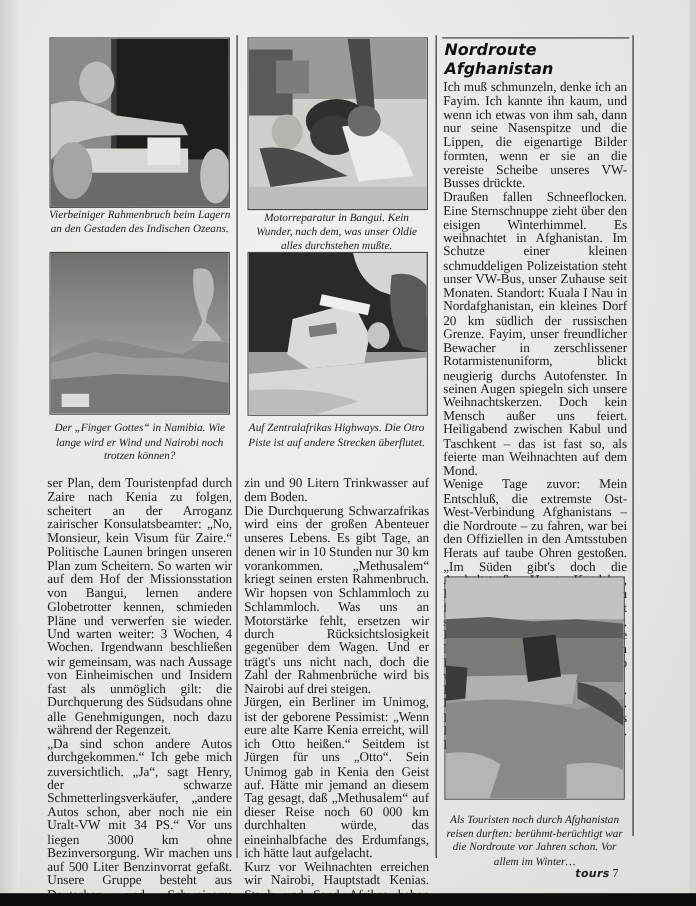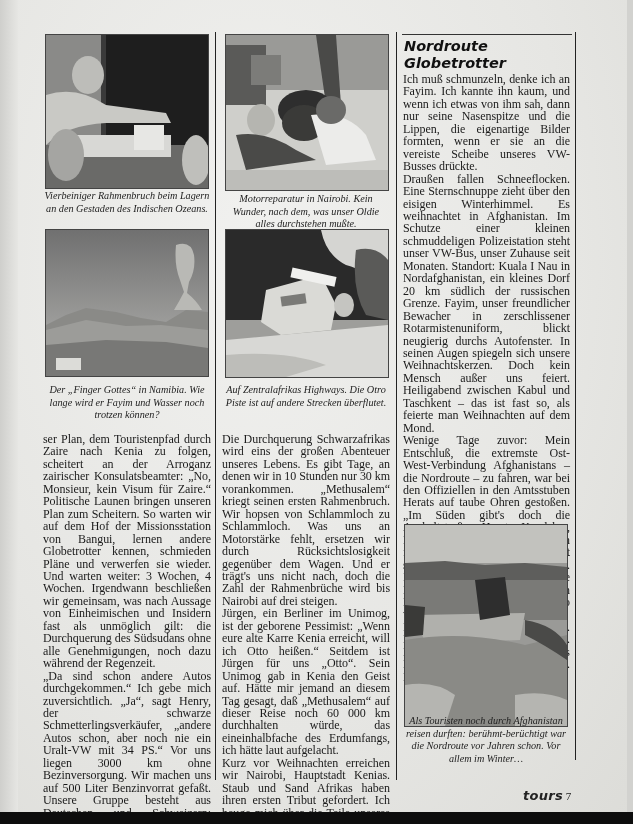--- a/index.html
+++ b/index.html
@@ -33,21 +33,21 @@
   }
   .body-text p { margin:0; text-indent:0; }
   .headline {
     position:absolute; left:404px; top:38px; width:170px;
     font-family:"DejaVu Sans", sans-serif; font-weight:bold; font-style:italic;
     font-size:14.5px; line-height:17px; color:#111;
   }
   .top-rule { position:absolute; left:402px; top:34px; width:170px; height:1px; background:#333; }
   .folio-left { position:absolute; left:42px; top:789px; font-size:11px; color:#222;margin-top:26px; }
   .folio-right { position:absolute; left:523px; top:788px; font-size:11px; color:#222; }
-  .folio-right .brand { font-family:"DejaVu Sans", sans-serif; font-weight:bold; font-style:italic; font-size:13px; letter-spacing:0.3px; }
+  .folio-right .brand { font-family:"DejaVu Sans", sans-serif; font-weight:bold; font-style:italic; font-size:10px; letter-spacing:0.3px; }
 </style>
 </head>
 <body>
 
 <div class="page-bg"></div>
 <div class="left-edge"></div>
 <div class="right-edge"></div>
 
 <div class="col-rule" style="left:215px; top:32px; height:748px;"></div>
 <div class="col-rule" style="left:396px; top:32px; height:748px;"></div>
@@ -78,39 +78,39 @@
     <path d="M90 0 L110 0 L115 70 L100 70 Z" fill="#4a4a48"></path>
     <ellipse cx="80" cy="75" rx="28" ry="20" fill="#2e2e2e"></ellipse>
     <ellipse cx="78" cy="88" rx="22" ry="18" fill="#3a3a38"></ellipse>
     <ellipse cx="35" cy="85" rx="14" ry="16" fill="#b5b5b0"></ellipse>
     <path d="M10 100 Q40 95 70 115 L90 125 L20 135 Z" fill="#4a4a48"></path>
     <path d="M85 80 Q120 75 140 100 L150 125 L100 130 Z" fill="#ececea"></path>
     <ellipse cx="105" cy="75" rx="15" ry="14" fill="#6a6a68"></ellipse>
     <rect x="0" y="135" width="162" height="20" fill="#bdbdb9"></rect>
   </svg>
 </div>
-<div class="caption" style="left:223px; top:193px; width:166px;">Motorreparatur in Nairobi. Kein Wunder, nach dem, was unser Oldie alles durchstehen mußte.</div>
+<div class="caption" style="left:223px; top:193px; width:166px;">Motorreparatur in Bangui. Kein Wunder, nach dem, was unser Oldie alles durchstehen mußte.</div>
 
 <div class="photo" style="left:45px; top:229px; width:162px; height:146px;">
   <svg viewBox="0 0 162 146" preserveAspectRatio="none">
     <defs>
         <linearGradient id="sky3" x1="0" y1="0" x2="0" y2="1">
           <stop offset="0" stop-color="#707070"></stop>
           <stop offset="1" stop-color="#b5b5b2"></stop>
         </linearGradient>
       </defs>
     <rect width="162" height="146" fill="url(#sky3)"></rect>
     <path d="M0 95 L20 85 L40 78 L70 82 L95 88 L120 92 L140 80 L162 82 L162 146 L0 146 Z" fill="#8a8a87"></path>
     <path d="M0 100 L40 90 L80 96 L115 95 L162 100 L162 146 L0 146 Z" fill="#9c9c99"></path>
     <path d="M0 115 L60 110 L120 112 L162 118 L162 146 L0 146 Z" fill="#787876"></path>
     <path d="M130 15 Q145 10 148 25 Q150 40 143 52 L141 63 Q150 70 156 80 L128 80 Q134 70 138 62 L134 50 Q128 35 130 15 Z" fill="#b9b9b5"></path>
     <rect x="10" y="128" width="25" height="12" fill="#dcdcd8"></rect>
   </svg>
 </div>
-<div class="caption" style="left:44px; top:384px; width:166px;">Der „Finger Gottes“ in Namibia. Wie lange wird er Fayim und Wasser noch trotzen können?</div>
+<div class="caption" style="left:44px; top:384px; width:166px;">Der „Finger Gottes“ in Namibia. Wie lange wird er Wind und Nairobi noch trotzen können?</div>
 
 <div class="photo" style="left:225px; top:229px; width:162px; height:147px;">
   <svg viewBox="0 0 162 147" preserveAspectRatio="none">
     <rect width="162" height="147" fill="#9e9e9b"></rect>
     <rect x="0" y="0" width="162" height="90" fill="#2a2a2a"></rect>
     <path d="M95 0 L162 0 L162 60 Q140 40 120 35 Q100 25 95 0 Z" fill="#d5d5d2"></path>
     <path d="M130 20 Q150 15 162 30 L162 90 L140 85 Q125 60 130 20 Z" fill="#5a5a58"></path>
     <path d="M0 110 L162 95 L162 147 L0 147 Z" fill="#d8d8d5"></path>
     <path d="M0 125 Q60 120 100 135 L60 147 L0 147 Z" fill="#bdbdb9"></path>
     <path d="M40 60 L95 45 L110 75 L105 100 L55 105 L35 92 Z" fill="#dadad6"></path>
@@ -121,27 +121,28 @@
 </div>
 <div class="caption" style="left:222px; top:384px; width:168px;">Auf Zentralafrikas Highways. Die Otro Piste ist auf andere Strecken überflutet.</div>
 
 <div class="body-text" style="left:43px; top:433px; width:168px;">
   <p>ser Plan, dem Touristenpfad durch Zaire nach Kenia zu folgen, scheitert an der Arroganz zairischer Konsulatsbeamter: „No, Monsieur, kein Visum für Zaire.“ Politische Launen bringen unseren Plan zum Scheitern. So warten wir auf dem Hof der Missionsstation von Bangui, lernen andere Globetrotter kennen, schmieden Pläne und verwerfen sie wieder. Und warten weiter: 3 Wochen, 4 Wochen. Irgendwann beschließen wir gemeinsam, was nach Aussage von Einheimischen und Insidern fast als unmöglich gilt: die Durchquerung des Südsudans ohne alle Genehmigungen, noch dazu während der Regenzeit.</p>
   <p>„Da sind schon andere Autos durchgekommen.“ Ich gebe mich zuversichtlich. „Ja“, sagt Henry, der schwarze Schmetterlingsverkäufer, „andere Autos schon, aber noch nie ein Uralt-VW mit 34 PS.“ Vor uns liegen 3000 km ohne Bezinversorgung. Wir machen uns auf 500 Liter Benzinvorrat gefaßt. Unsere Gruppe besteht aus Deutschen und Schweizern: Zweckgemeinschaft aus Sicherheitsgründen.</p>
   <p>Vier Autos, zwei davon Unimogs, tanken 4500 Liter Benzin. Drei Tankstellen bleiben leergepumpt zurück. Behäbig liegt „Methusalem“ mit 500 Litern Ben-</p>
 </div>
 
 <div class="body-text" style="left:222px; top:433px; width:168px;">
+  <p>zin und 90 Litern Trinkwasser auf dem Boden.</p>
   <p>Die Durchquerung Schwarzafrikas wird eins der großen Abenteuer unseres Lebens. Es gibt Tage, an denen wir in 10 Stunden nur 30 km vorankommen. „Methusalem“ kriegt seinen ersten Rahmenbruch. Wir hopsen von Schlammloch zu Schlammloch. Was uns an Motorstärke fehlt, ersetzen wir durch Rücksichtslosigkeit gegenüber dem Wagen. Und er trägt's uns nicht nach, doch die Zahl der Rahmenbrüche wird bis Nairobi auf drei steigen.</p>
   <p>Jürgen, ein Berliner im Unimog, ist der geborene Pessimist: „Wenn eure alte Karre Kenia erreicht, will ich Otto heißen.“ Seitdem ist Jürgen für uns „Otto“. Sein Unimog gab in Kenia den Geist auf. Hätte mir jemand an diesem Tag gesagt, daß „Methusalem“ auf dieser Reise noch 60 000 km durchhalten würde, das eineinhalbfache des Erdumfangs, ich hätte laut aufgelacht.</p>
   <p>Kurz vor Weihnachten erreichen wir Nairobi, Hauptstadt Kenias. Staub und Sand Afrikas haben ihren ersten Tribut gefordert. Ich beuge mich über die Teile unseres auseinandergenommenen Motors. Es ist das erste Mal, daß ich einen Motor zerlegt habe… und er läuft.</p>
 </div>
 
 <div class="top-rule"></div>
-<div class="headline">Nordroute Globetrotter</div>
+<div class="headline">Nordroute Afghanistan</div>
 
 <div class="body-text" style="left:403px; top:73px; width:167px;">
   <p>Ich muß schmunzeln, denke ich an Fayim. Ich kannte ihn kaum, und wenn ich etwas von ihm sah, dann nur seine Nasenspitze und die Lippen, die eigenartige Bilder formten, wenn er sie an die vereiste Scheibe unseres VW-Busses drückte.</p>
   <p>Draußen fallen Schneeflocken. Eine Sternschnuppe zieht über den eisigen Winterhimmel. Es weihnachtet in Afghanistan. Im Schutze einer kleinen schmuddeligen Polizeistation steht unser VW-Bus, unser Zuhause seit Monaten. Standort: Kuala I Nau in Nordafghanistan, ein kleines Dorf 20 km südlich der russischen Grenze. Fayim, unser freundlicher Bewacher in zerschlissener Rotarmistenuniform, blickt neugierig durchs Autofenster. In seinen Augen spiegeln sich unsere Weihnachtskerzen. Doch kein Mensch außer uns feiert. Heiligabend zwischen Kabul und Taschkent – das ist fast so, als feierte man Weihnachten auf dem Mond.</p>
   <p>Wenige Tage zuvor: Mein Entschluß, die extremste Ost-West-Verbindung Afghanistans – die Nordroute – zu fahren, war bei den Offiziellen in den Amtsstuben Herats auf taube Ohren gestoßen. „Im Süden gibt's doch die Asphaltstraße: Herat, Kandahar, Kabul…!“ Ich kannte sie von früheren Fahrten. Was ich jetzt suchte, war das ganze Abenteuer. Ich wußte aber auch: Die Nordroute im Winter könnte zum Härtetest für Mensch und Auto werden.</p>
   <p>Begonnen hatte es am 22. Dezember. Wir starten in Herat. Ein Land Rover und ein Mercedes Bus haben sich uns angeschlossen. Drinnen sitzen junge</p>
 </div>
 
 <div class="photo" style="left:404px; top:524px; width:162px; height:201px;">
   <svg viewBox="0 0 162 201" preserveAspectRatio="none">
@@ -151,21 +152,21 @@
     <rect x="0" y="55" width="162" height="40" fill="#7a7a77"></rect>
     <path d="M10 90 L120 88 L115 115 L20 118 Z" fill="#b0b0ac"></path>
     <path d="M70 55 L100 52 L105 90 L75 95 Z" fill="#2e2e2e"></path>
     <path d="M0 80 L20 82 L18 110 L0 112 Z" fill="#3a3a38"></path>
     <path d="M0 115 Q60 105 120 120 L162 110 L162 201 L0 201 Z" fill="#8a8a86"></path>
     <path d="M0 160 Q30 155 50 170 L40 201 L0 201 Z" fill="#b5b5b1"></path>
     <path d="M110 170 Q140 165 162 175 L162 201 L110 201 Z" fill="#b5b5b1"></path>
     <path d="M120 95 Q150 100 162 120 L162 135 Q140 120 120 110 Z" fill="#4a4a48"></path>
   </svg>
 </div>
-<div class="caption" style="left:404px; top:715px; width:164px;font-family:Liberation Serif, serif;">Als Touristen noch durch Afghanistan reisen durften: berühmt-berüchtigt war die Nordroute vor Jahren schon. Vor allem im Winter…</div>
+<div class="caption" style="left:404px; top:740px; width:164px;font-family:Liberation Serif, serif;">Als Touristen noch durch Afghanistan reisen durften: berühmt-berüchtigt war die Nordroute vor Jahren schon. Vor allem im Winter…</div>
 
 <div class="folio-left">1/87</div>
 <div class="folio-right">
   <span class="brand">tours</span>
   <span>7</span>
 </div>
 
 <div class="bottom-bar"></div>
 
 </body></html>

